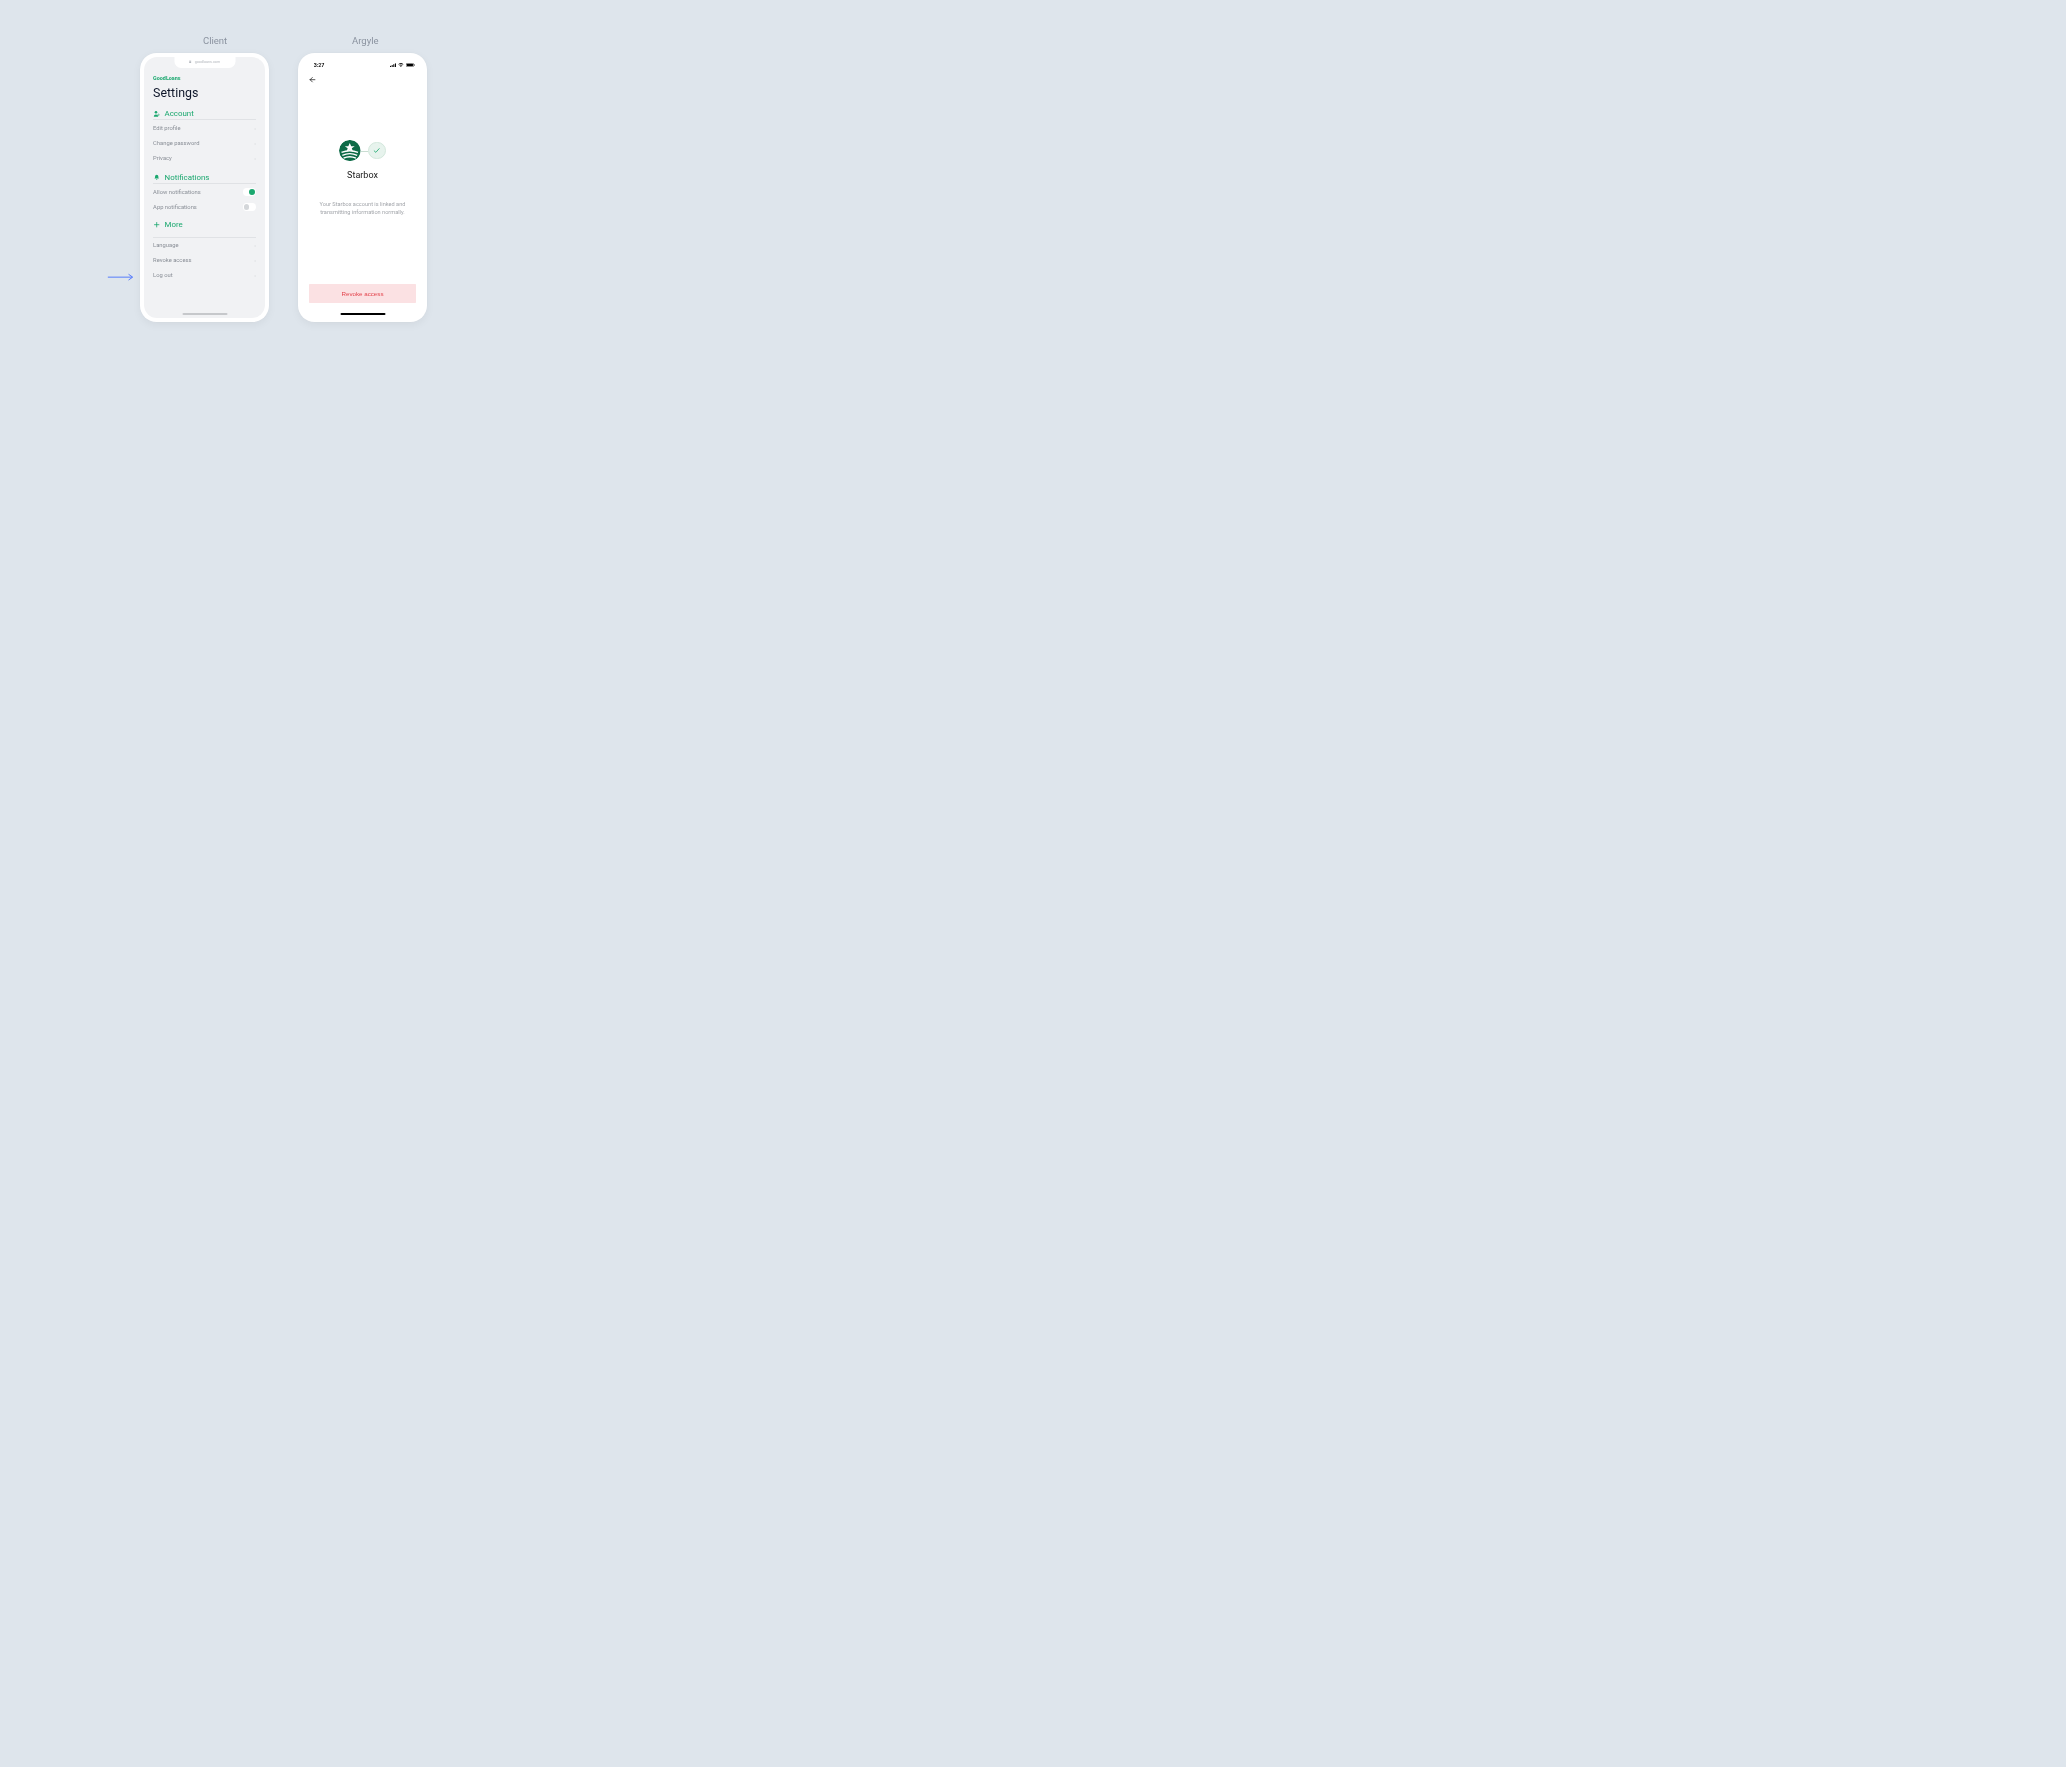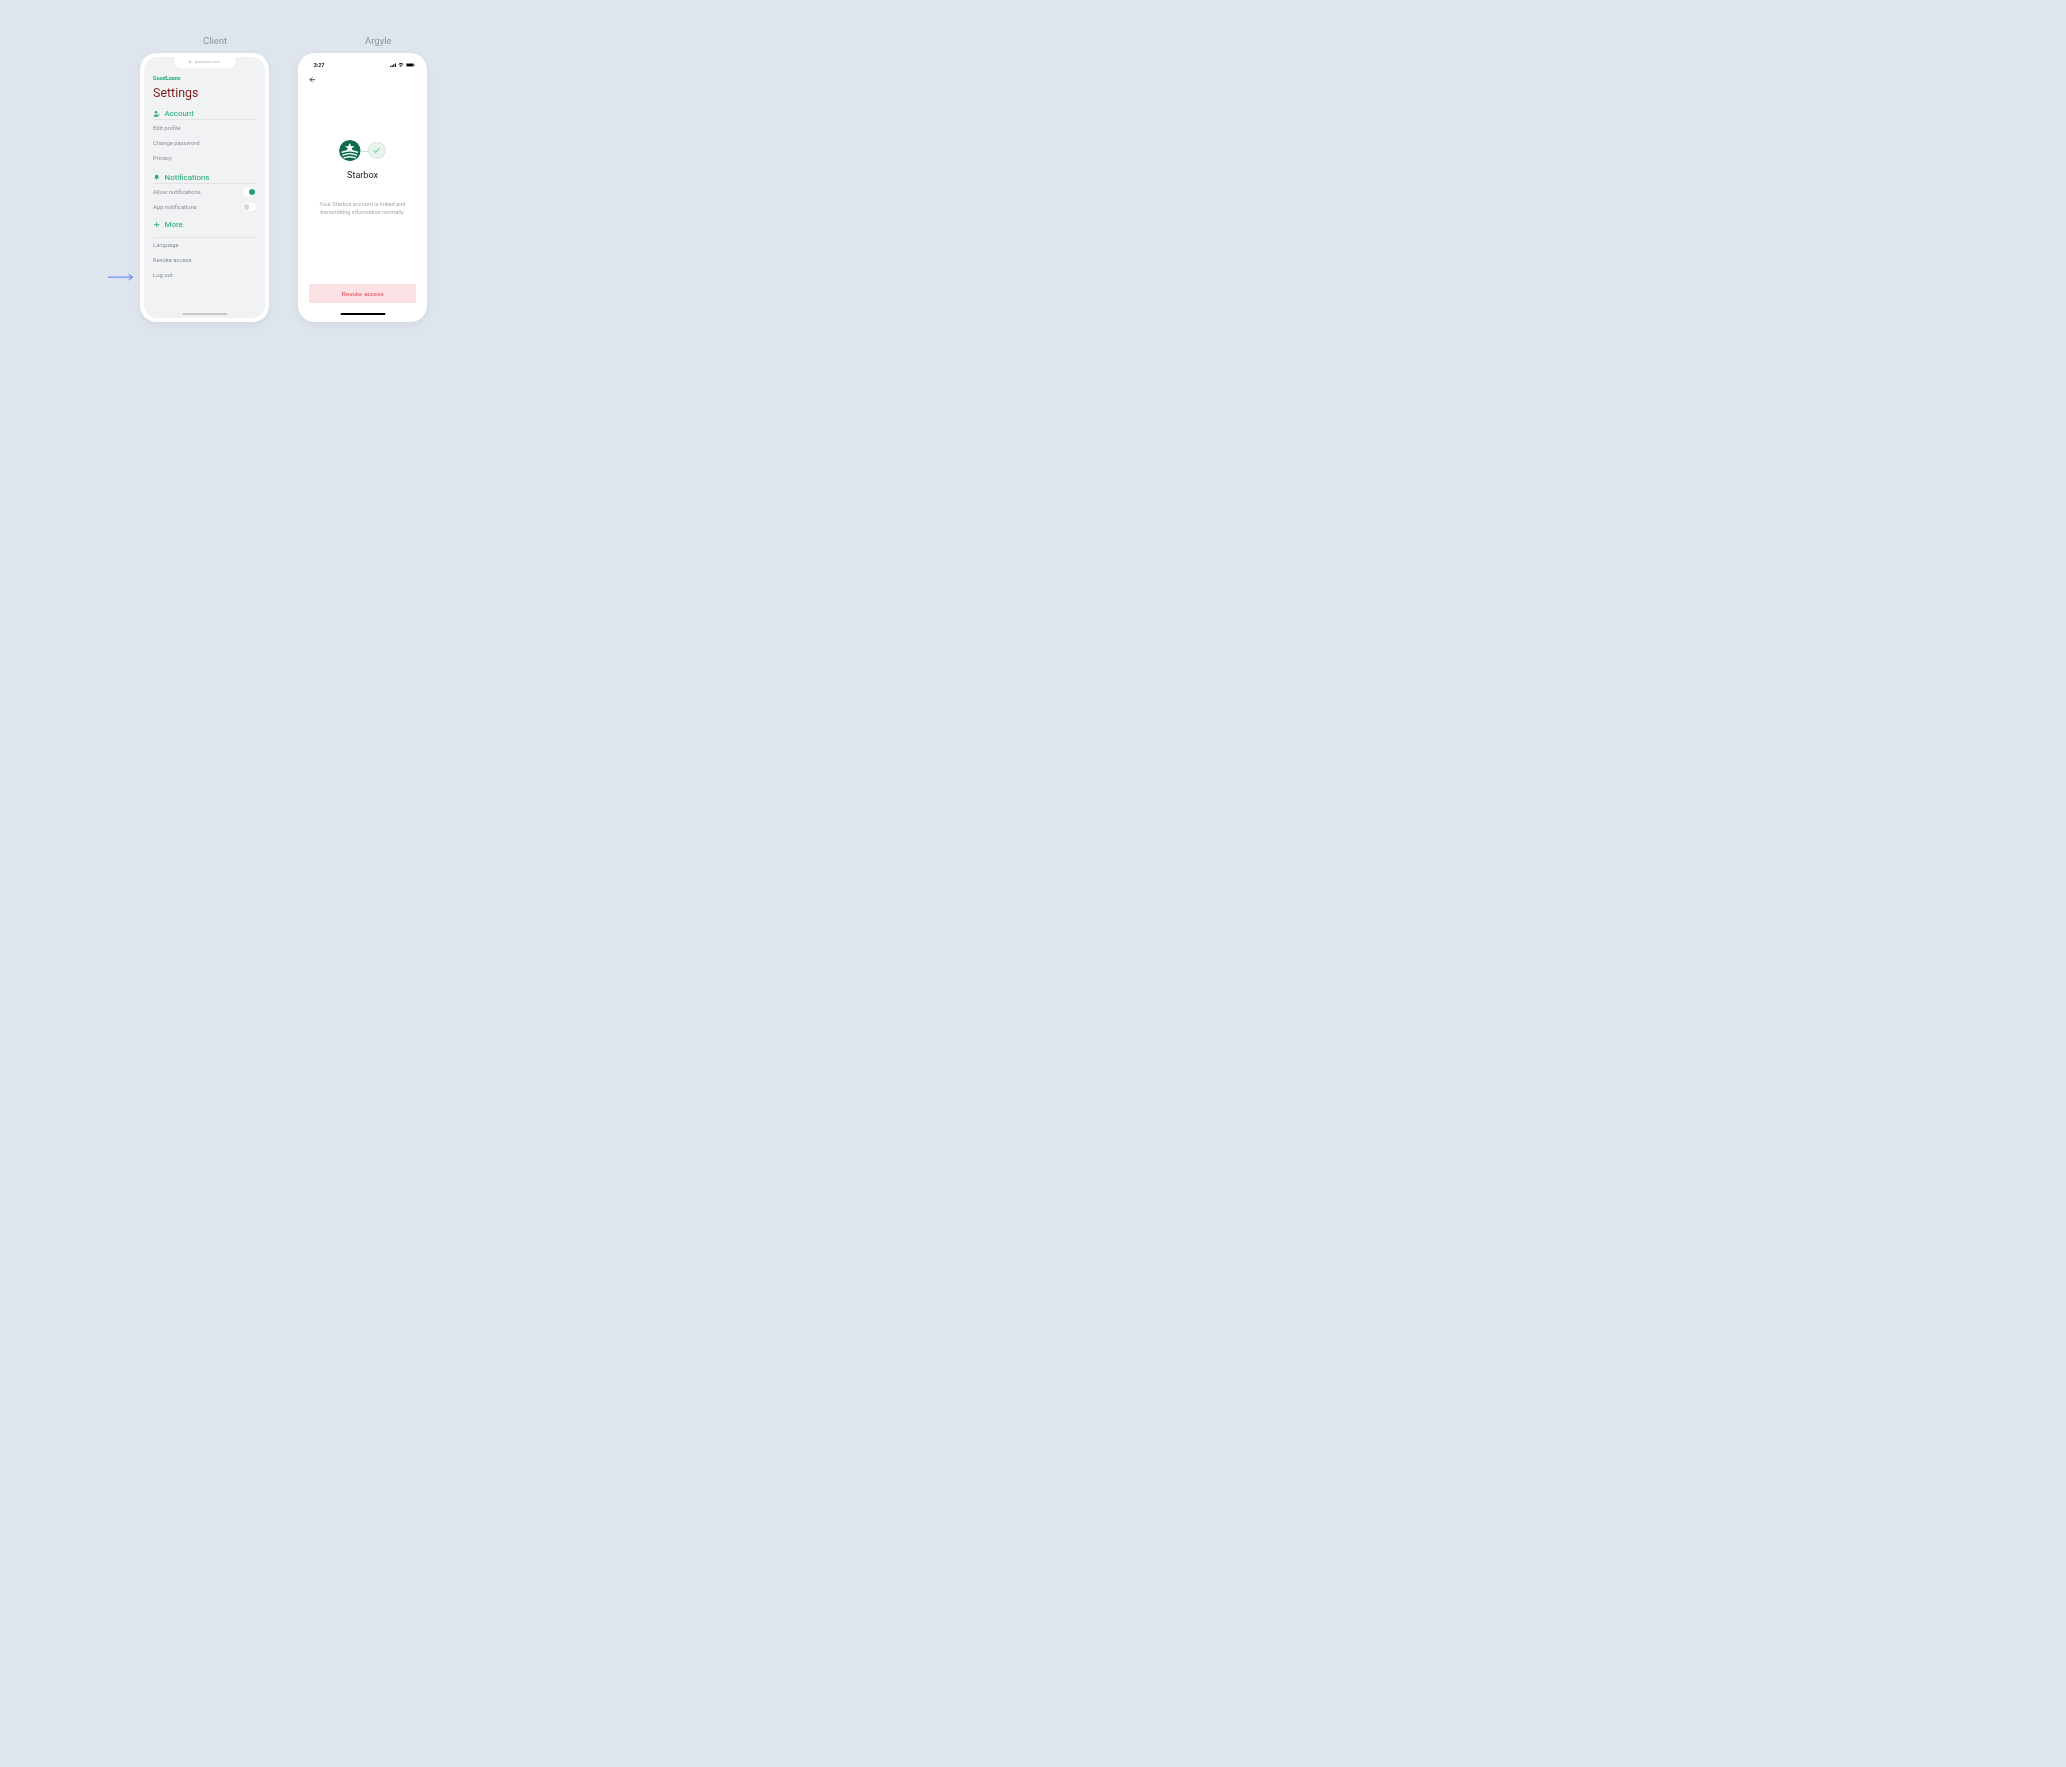--- a/index.html
+++ b/index.html
@@ -13,21 +13,21 @@
   }
   .label-header {
     position: absolute;
     top: 35px;
     font-size: 9.5px;
     color: #8b93a0;
     font-weight: 400;
     margin-left: 13px;
   }
   .label-client { left: 190px; }
-  .label-argyle { left: 352px; }
+  .label-argyle { left: 339px; }
 
   .arrow {
     position: absolute;
     left: 107px;
     top: 273px;
     width: 29px;
     height: 8.3px;
     color: #3a66ff;
   }
 
@@ -71,21 +71,21 @@
     z-index: 10;
   }
   .notch .lock { font-size: 3.3px; color: #b5b9bf; }
   .notch .url { font-size: 3.7px; color: #b5b9bf; }
 
   
   .client-content {
     padding: 18px 9px 0 9px;
   }
   .brand { font-size: 5.4px; font-weight: 700; color: #1ba86f; }
-  .page-title { font-size: 12.4px; color: #7f1d1d; font-weight: 400; margin-top: 4.1px; margin-bottom: 9px; }
+  .page-title { font-size: 12.4px; color: #0f172a; font-weight: 400; margin-top: 4.1px; margin-bottom: 9px; }
   .section-header {
     display: flex;
     align-items: center;
     gap: 4.1px;
     color: #1ba86f;
     font-size: 7.9px;
     font-weight: 400;
     padding-bottom: 1px;
     border-bottom: 0.4px solid #e0e2e5;
   }

